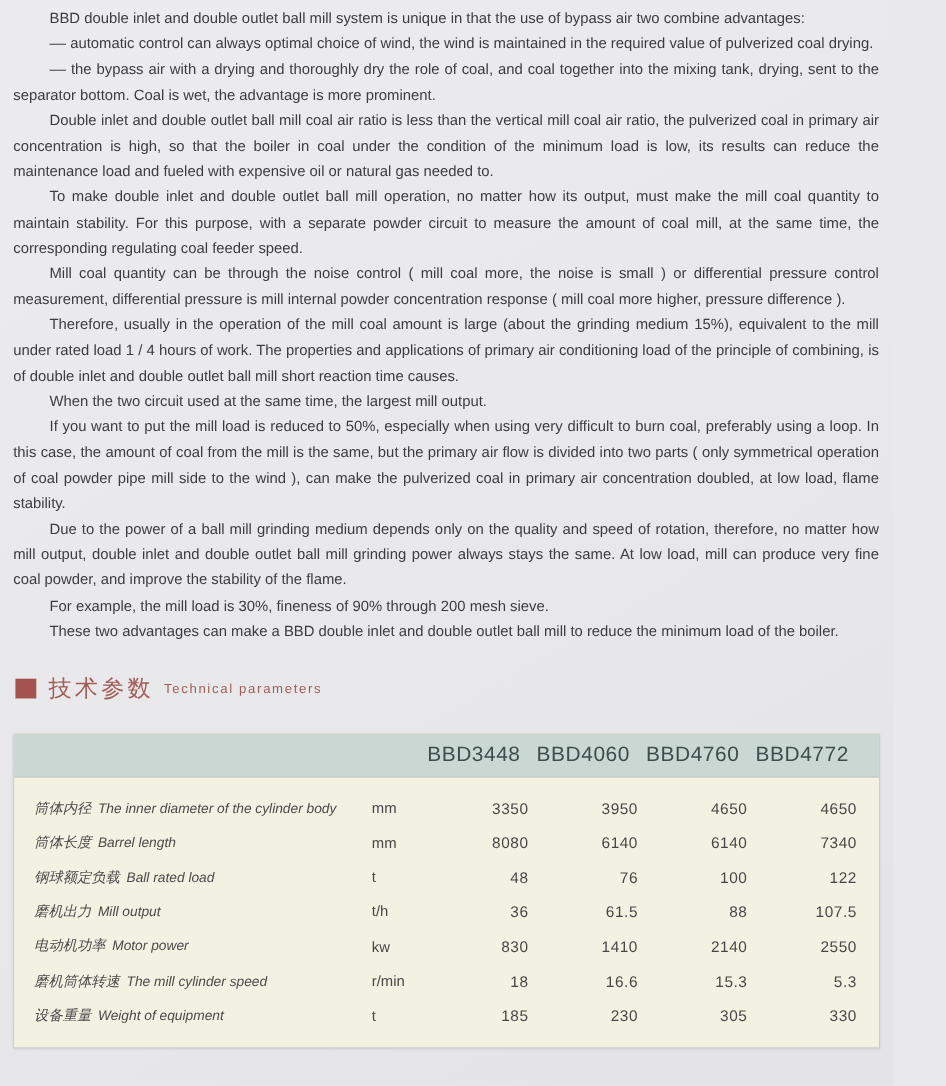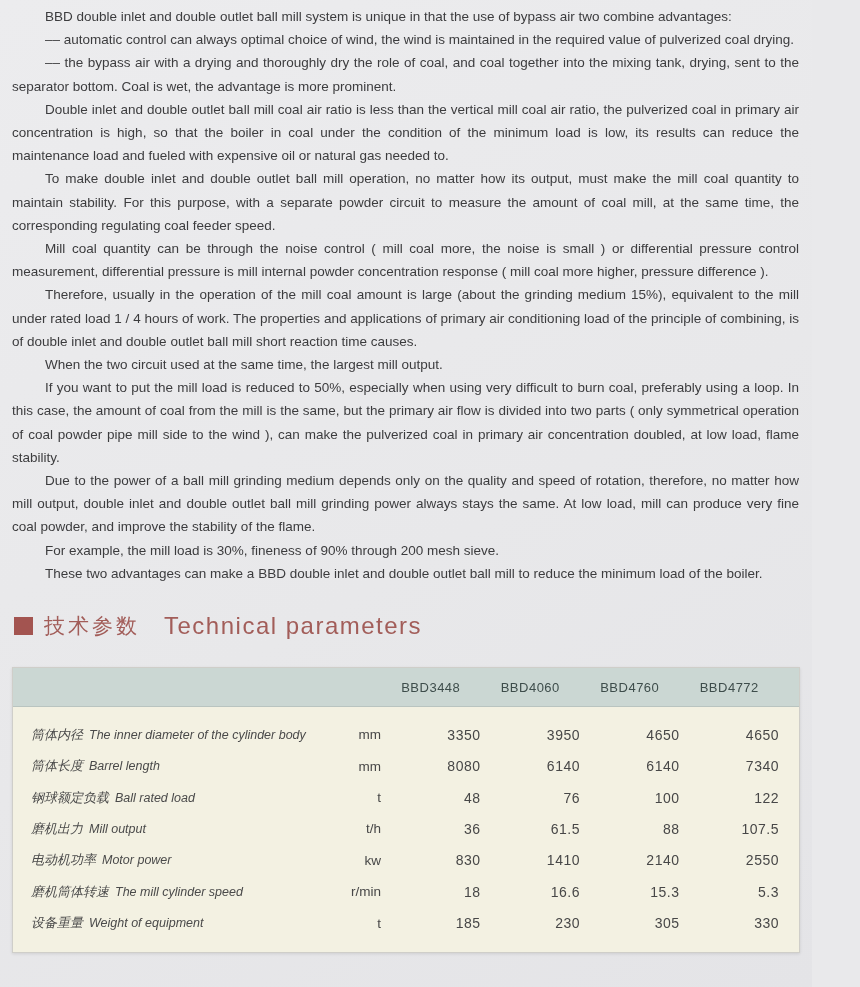--- a/index.html
+++ b/index.html
@@ -40,44 +40,44 @@
     flex: 0 0 auto;
   }
   .section-heading .zh {
     font-size: 21px;
     color: #a25d59;
     margin-left: 11px;
     letter-spacing: 3px;
     white-space: nowrap;
   }
   .section-heading .en {
-    font-size: 24px;
+    font-size: 12px;
     color: #a25d59;
-    margin-left: 24px;
+    margin-left: 9px;
     letter-spacing: 1.5px;
     white-space: nowrap;
   }
   
   .param-table {
     margin: 29px 12px 0 12px;
     border: 1px solid #cfcec9;
     box-shadow: 0 1px 3px rgba(0,0,0,0.10);
   }
   .thead {
     display: grid;
     grid-template-columns: 318px 50px 1fr 1fr 1fr 1fr;
     background: #cbd7d3;
     height: 38px;
     align-items: center;
     padding-right: 20px;
     border-bottom: 1px solid #b9c4c0;
   }
   .thead .model {
     text-align: center;
-    font-size: 13px;
+    font-size: 19px;
     color: #3e4d4b;
     letter-spacing: 0.5px;
   }
   .tbody {
     background: #f3f1e2;
     padding: 12px 20px 13px 0;
   }
   .trow {
     display: grid;
     grid-template-columns: 318px 50px 1fr 1fr 1fr 1fr;
@@ -90,21 +90,20 @@
     color: #4a4a4a;
     white-space: nowrap;
     overflow: hidden;
     font-style: italic;
   }
   .trow .label .lzh { font-size: 13px; margin-right: 6px; }
   .trow .unit {
     font-size: 13.5px;
     color: #474747;
     padding-left: 7px;
-    text-align: right;
   }
   .trow .val {
     text-align: right;
     font-size: 14px;
     color: #474747;
     letter-spacing: 0.5px;
   }
 </style>
 </head>
 <body>

